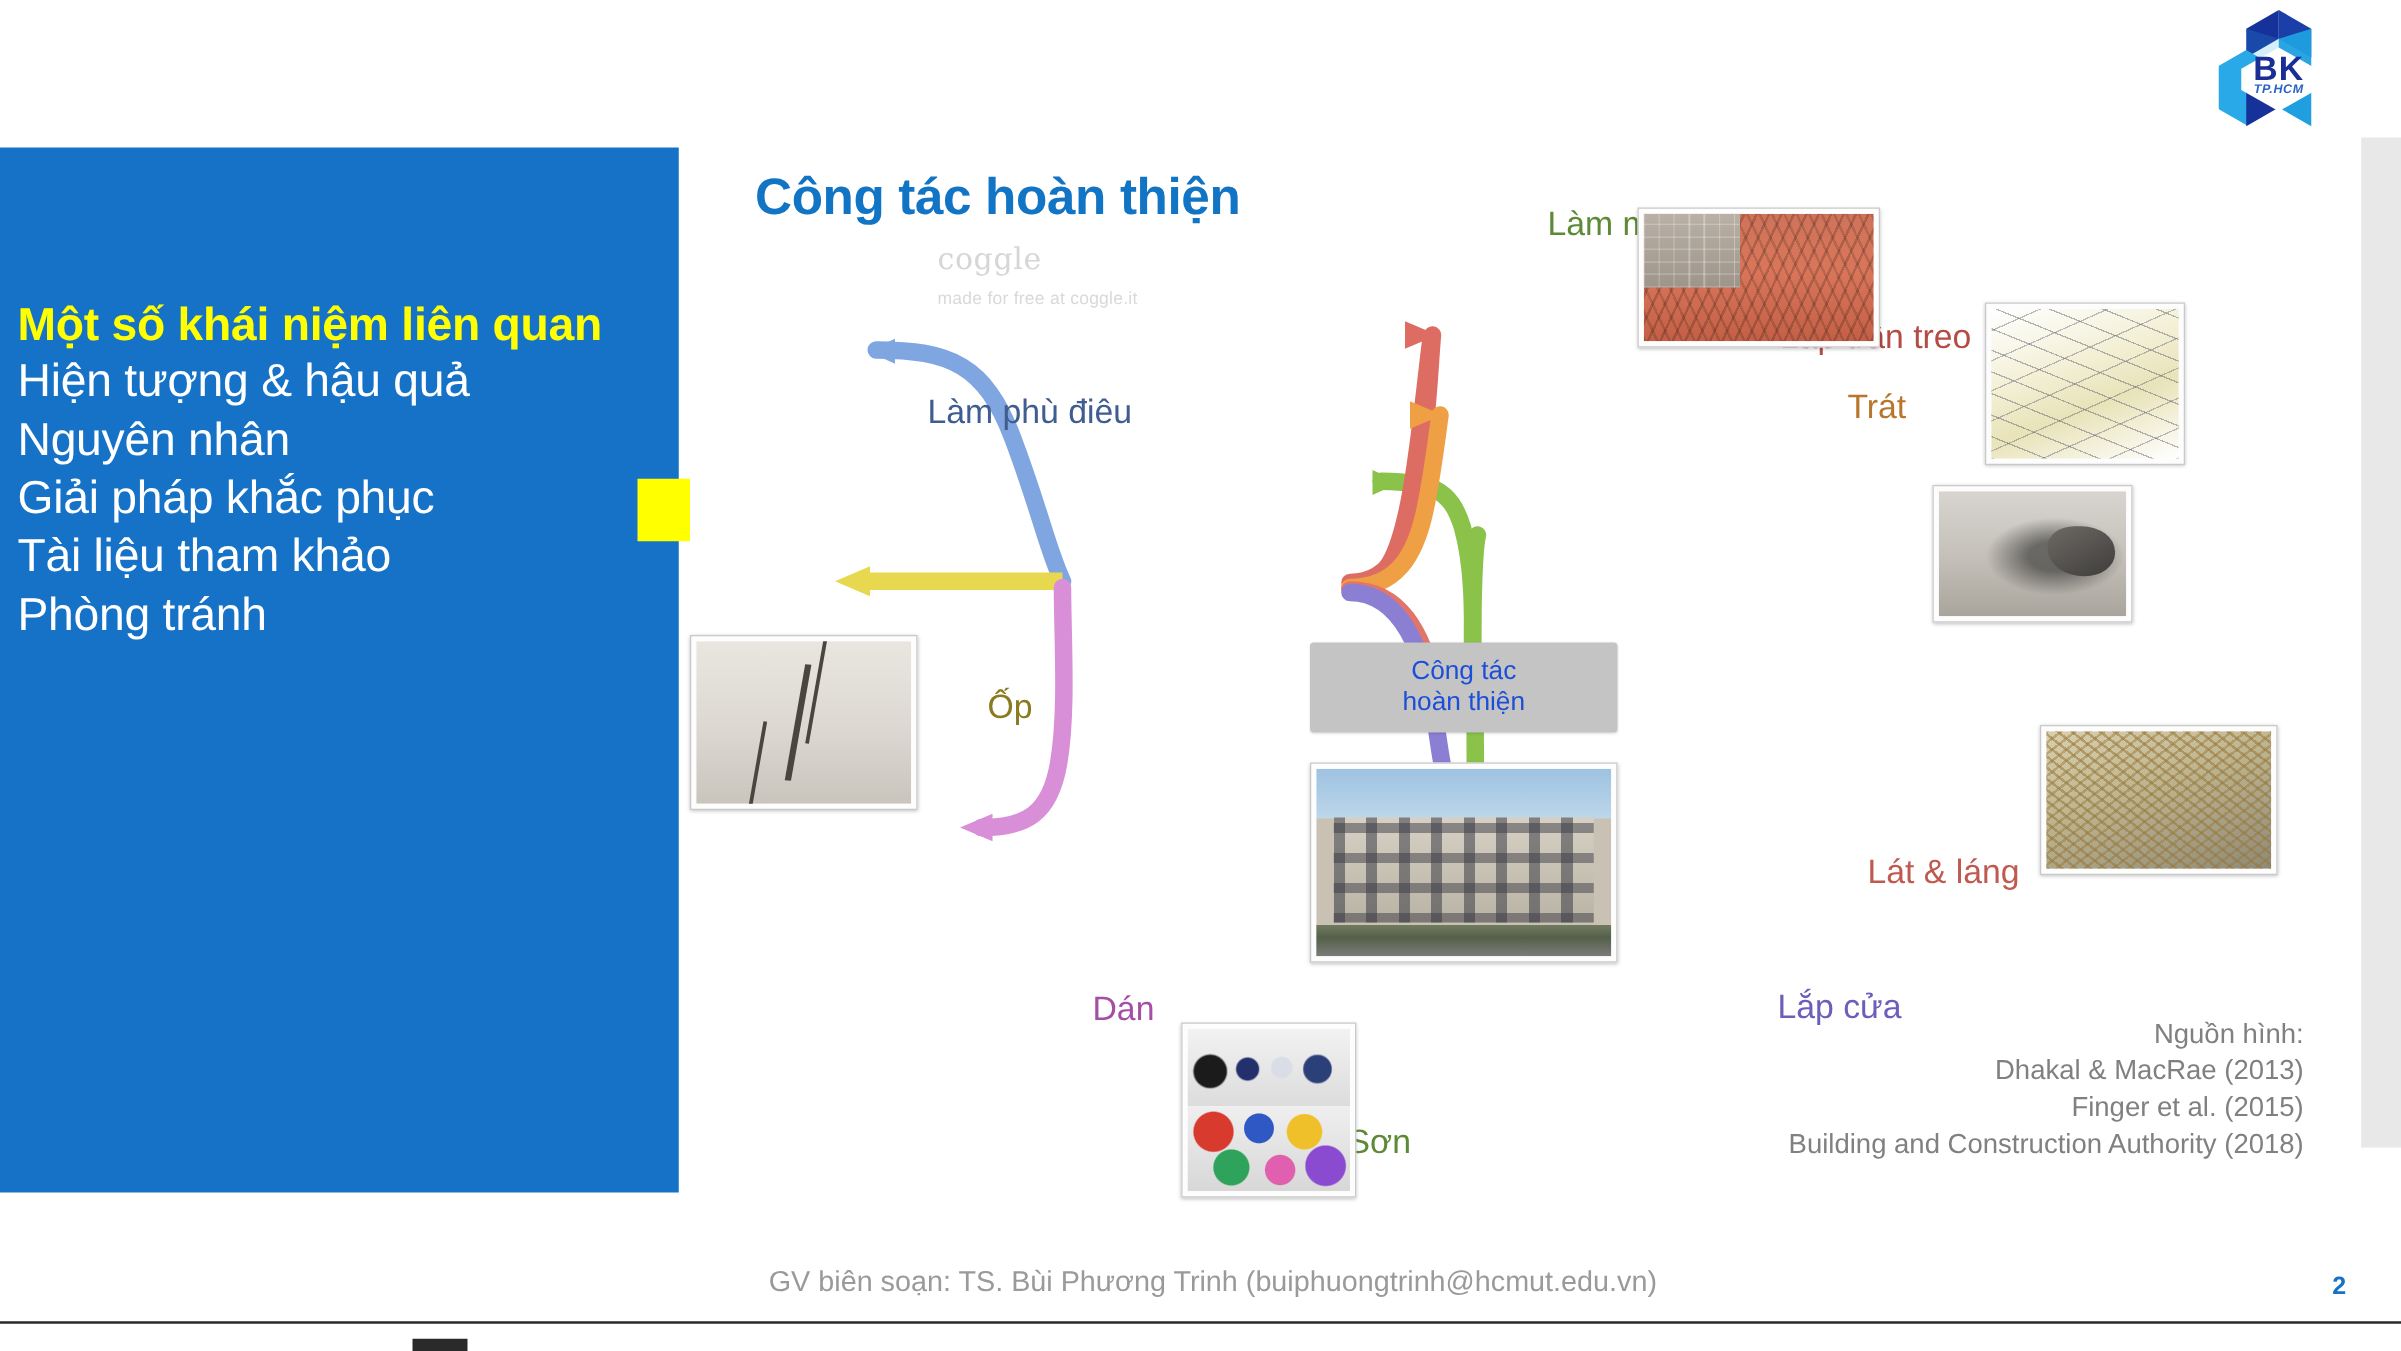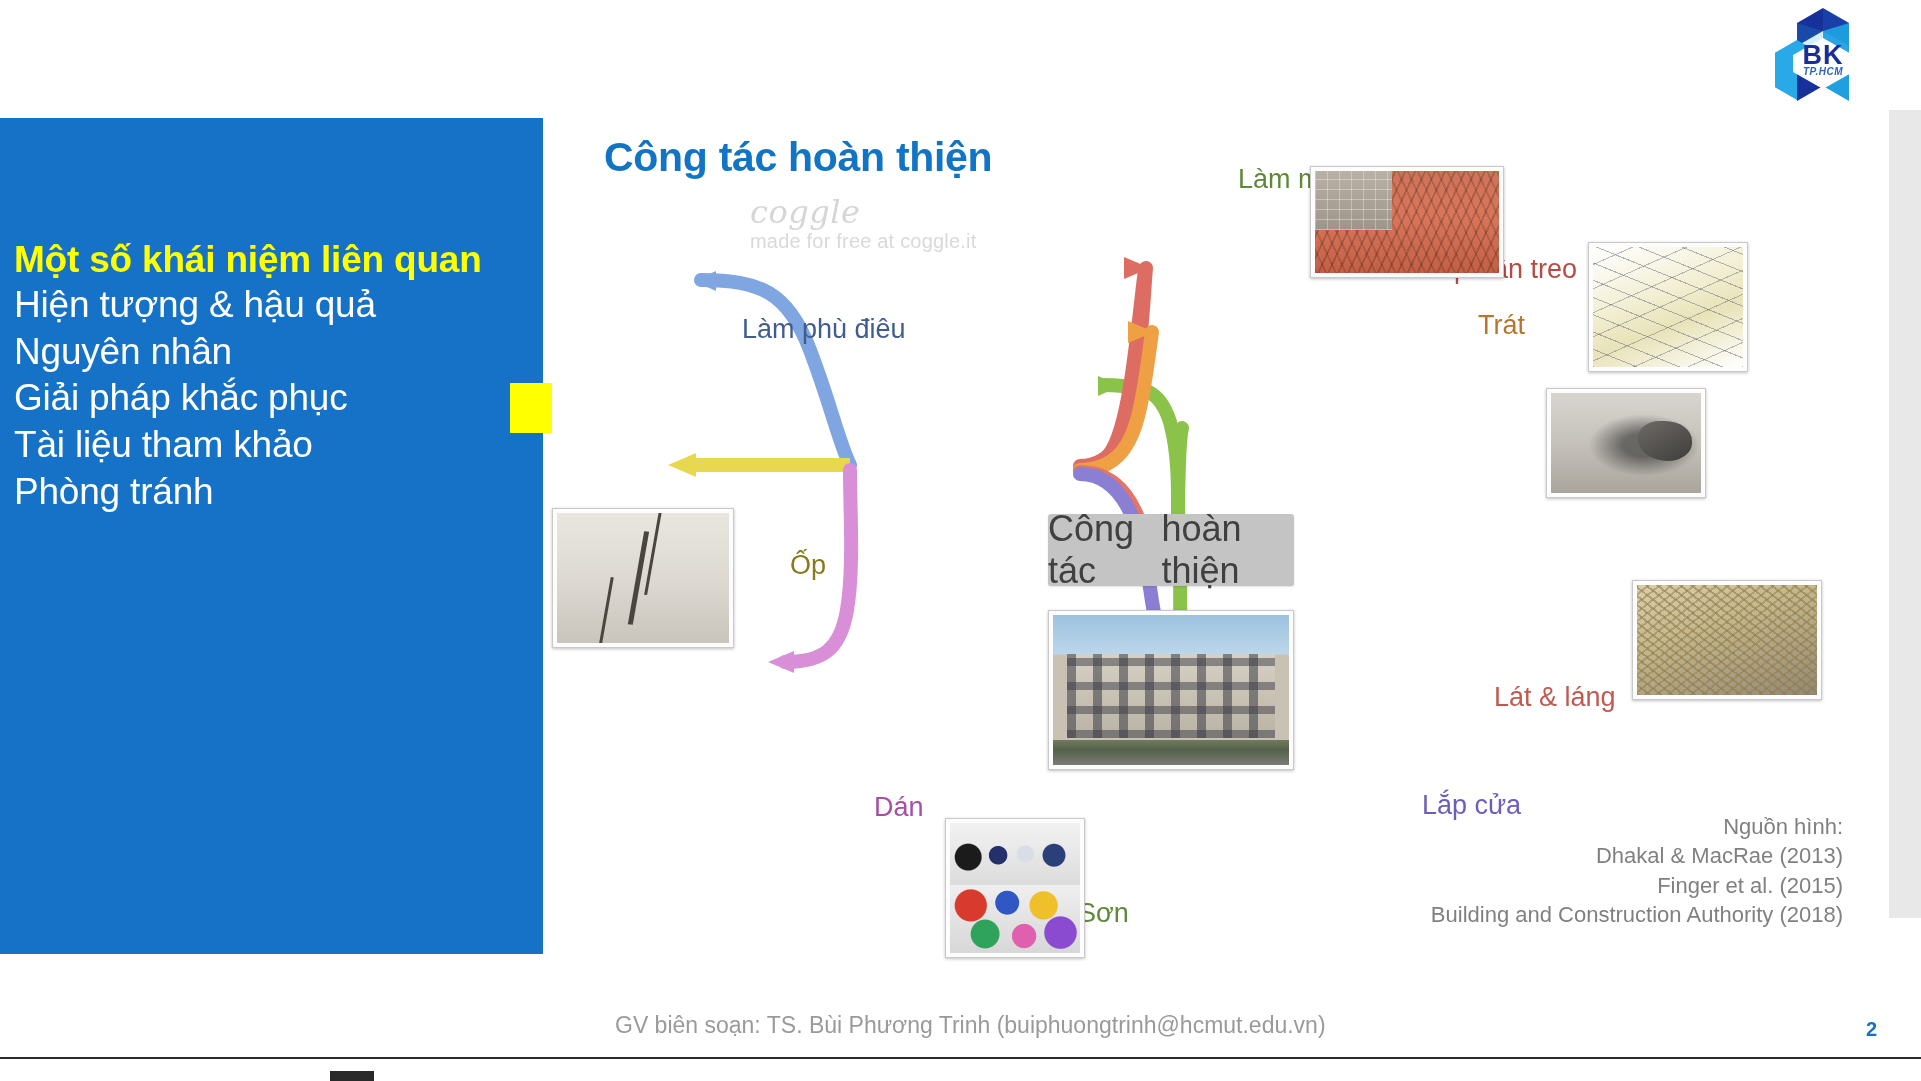--- a/index.html
+++ b/index.html
@@ -54,29 +54,28 @@
     font-weight: bold;
     color: #1274c4;
     letter-spacing: -0.3px;
   }
 
   
   .coggle-wordmark {
     position: absolute;
     left: 750px; top: 193px;
     font-family: "DejaVu Serif", serif;
-    font-style: italic;
-    font-size: 32px;
+    font-size: 24px;
     color: #d6d6d6;
     letter-spacing: 0.5px;
   }
   .coggle-credit {
     position: absolute;
     left: 750px; top: 230px;
-    font-size: 20px;
+    font-size: 14px;
     color: #d9d9d9;
     letter-spacing: 0.2px;
   }
 
   
   #mindmap {
     position: absolute;
     left: 520px; top: 140px;
     width: 1330px; height: 800px;
   }
@@ -90,24 +89,24 @@
     font-family: "Liberation Sans", sans-serif;
   }
 
   
   .center-node {
     position: absolute;
     left: 1048px; top: 514px;
     width: 246px; height: 72px;
     background: #c4c4c4;
     border-radius: 3px;
-    display: flex; flex-direction: row;
+    display: flex; flex-direction: column;
     align-items: center; justify-content: center;
-    color: #404040;
-    font-size: 36px;
+    color: #1d4ed8;
+    font-size: 21px;
     line-height: 1.18;
     box-shadow: 0 1px 2px rgba(0,0,0,0.12);
   }
 
   
   .thumb {
     position: absolute;
     background: #fdfdfd;
     border: 1px solid #c9c9c9;
     padding: 4px;

